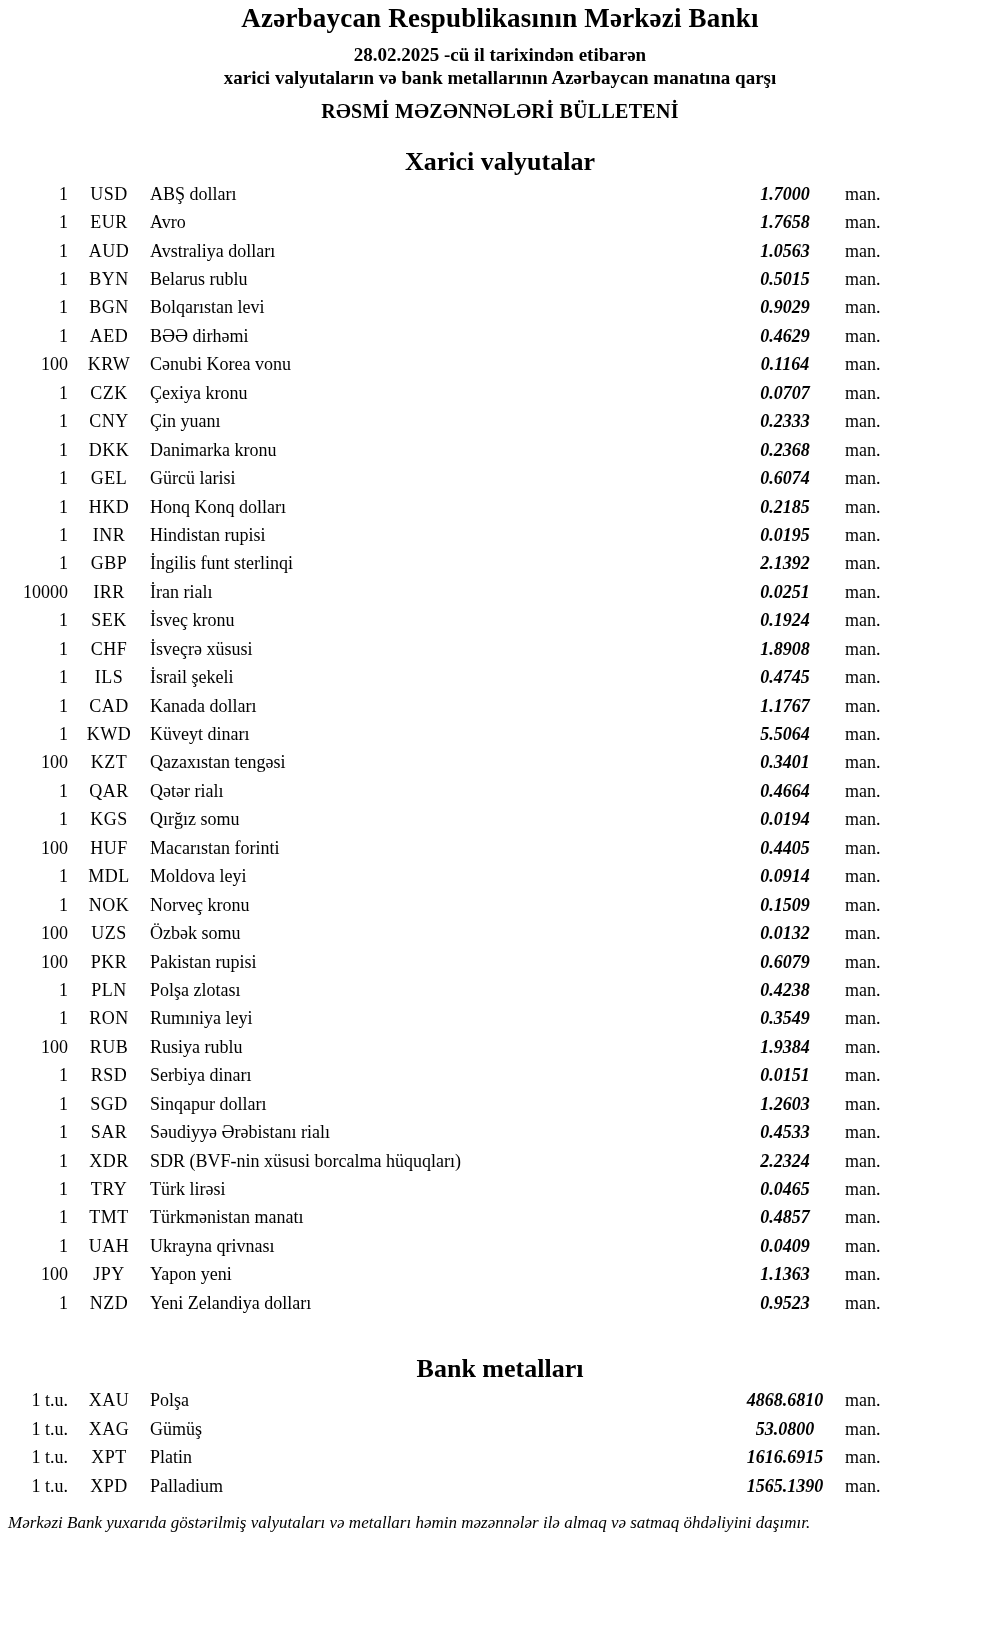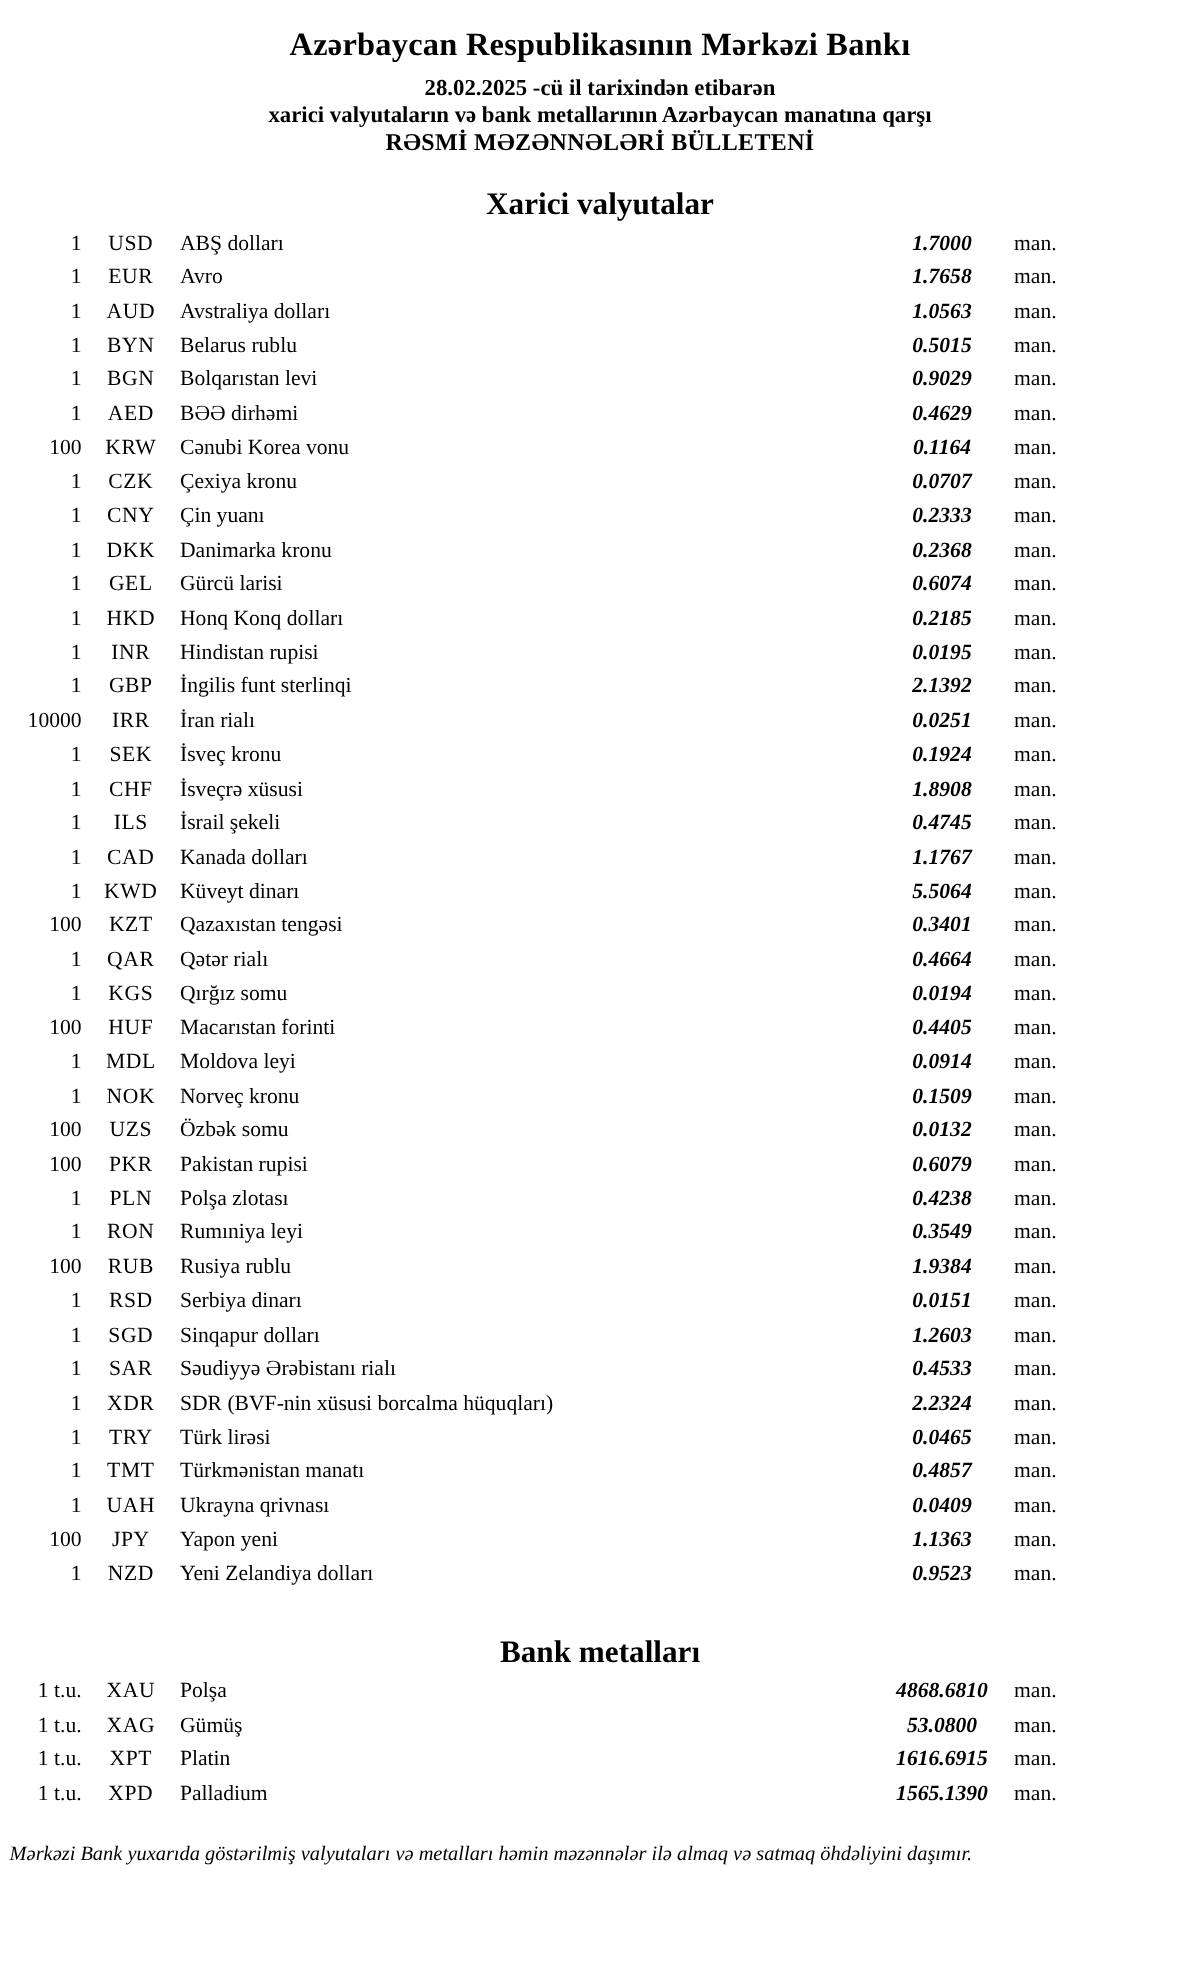--- a/index.html
+++ b/index.html
@@ -5,38 +5,38 @@
   * { box-sizing: border-box; }
   html, body { margin: 0; padding: 0; background: #ffffff; }
   body {
     color: #000000;
     font-family: "Liberation Serif", "DejaVu Serif", serif;
   }
   .page {
     width: 1000px;
     height: 1646px;
     overflow: hidden;
-    padding-top: 22px;
+    padding-top: 3px;
     background: #ffffff;
   }
   .page-title {
     font-size: 27px;
     font-weight: bold;
     text-align: center;
     margin: 0 0 10px 0;
     letter-spacing: 0.2px;
   }
   .hline {
     font-size: 19px;
     font-weight: bold;
     text-align: center;
     line-height: 22px;
   }
   .date-line { margin-bottom: 1px; }
-  .subject-line { }
+  .subject-line { margin-bottom: 11px; }
   .bulletin-line { font-size: 20px; letter-spacing: 0.3px; margin-bottom: 29px; }
   .section-title {
     font-size: 26px;
     font-weight: bold;
     text-align: center;
     line-height: 22px;
     margin-bottom: 7px;
   }
   table.rates {
     border-collapse: collapse;
@@ -54,21 +54,21 @@
   }
   td.qty  { width: 68px;  text-align: right; }
   td.code { width: 82px;  text-align: center; font-size: 19px; letter-spacing: 0.5px; }
   td.name { text-align: left; }
   td.rate { width: 120px; text-align: center; font-weight: bold; font-style: italic; }
   td.unit { width: 70px;  text-align: left; padding-left: 17px; }
   .metals-title { margin-top: 40px; }
   .disclaimer {
     font-style: italic;
     font-size: 17px;
-    margin-top: 27px;
+    margin-top: 13px;
     padding: 0 8px;
     white-space: nowrap;
   }
 </style>
 </head>
 <body>
 
 <div class="page">
 
   <div class="page-title">Azərbaycan Respublikasının Mərkəzi Bankı</div>

